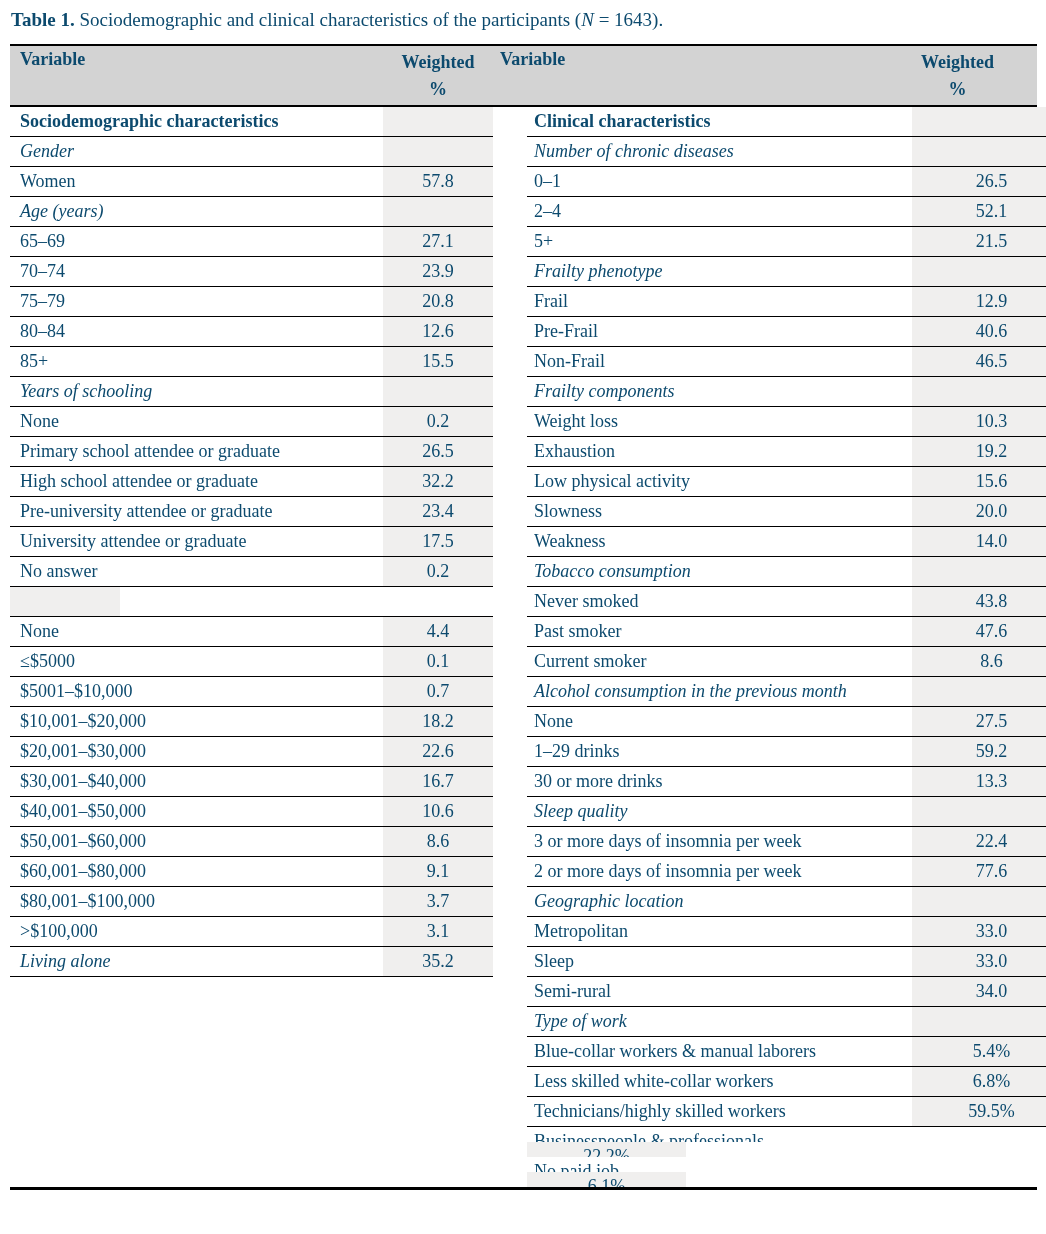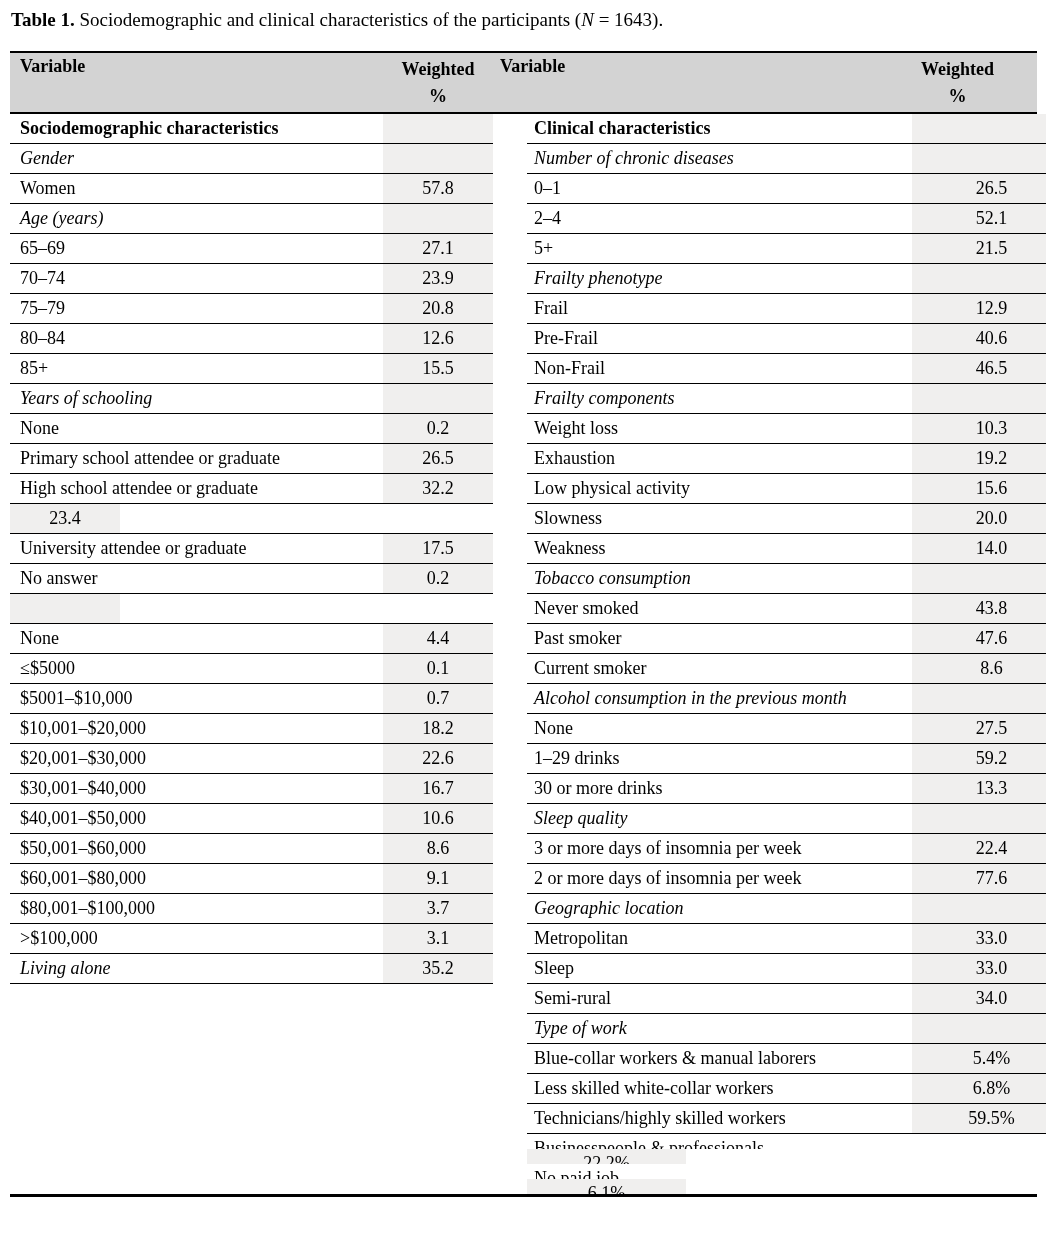--- a/index.html
+++ b/index.html
@@ -1,41 +1,40 @@
 <!DOCTYPE html>
 <html style="--header-bg: #d3d3d3; --val-bg: #f0efee; --line: #000000;"><head>
 <meta charset="utf-8">
 <style>
   html,body{margin:0;padding:0;background:#ffffff;}
   .page{
     position:relative;
     width:1046px;height:1234px;
     background:#ffffff;
     font-family:"Liberation Serif","DejaVu Serif",serif;
-    color:#000000;
+    color:#0c4a6e;
     overflow:hidden;
     border-radius:18px;
   }
   .title{
     position:absolute;left:11px;top:7px;margin:0;
     font-size:19px;line-height:26px;white-space:nowrap;
   }
   .t-bold{font-weight:bold;}
   .t-italic{font-style:italic;}
 
   .table{position:absolute;left:10px;top:44px;width:1027px;}
 
   .thead{
     display:flex;
     background:var(--header-bg,#d3d3d3);
     border-top:2px solid var(--line,#000);
     border-bottom:2px solid var(--line,#000);
     height:59px;
     box-sizing:content-box;
-    margin-top:7px;
   }
   .th{font-weight:bold;font-size:18px;box-sizing:border-box;}
   .th .ln{display:block;line-height:27px;}
   .th-var1{width:373px;padding:3px 0 0 10px;}
   .th-wt1{width:110px;padding-top:3px;text-align:center;}
   .th-var2{width:385px;padding:3px 0 0 7px;}
   .th-wt2{width:159px;padding-top:3px;text-align:center;}
 
   .tbody{display:flex;border-bottom:3px solid var(--line,#000);}
   .half{display:flex;flex-direction:column;}
@@ -122,20 +121,21 @@
           </div>
           <div class="trow">
             <div class="cell lbl style-normal">Primary school attendee or graduate</div>
             <div class="cell val">26.5</div>
           </div>
           <div class="trow">
             <div class="cell lbl style-normal">High school attendee or graduate</div>
             <div class="cell val">32.2</div>
           </div>
           <div class="trow">
+            <div class="cell lbl style-normal">Pre-university attendee or graduate</div>
             <div class="cell val">23.4</div>
           </div>
           <div class="trow">
             <div class="cell lbl style-normal">University attendee or graduate</div>
             <div class="cell val">17.5</div>
           </div>
           <div class="trow">
             <div class="cell lbl style-normal">No answer</div>
             <div class="cell val">0.2</div>
           </div>

